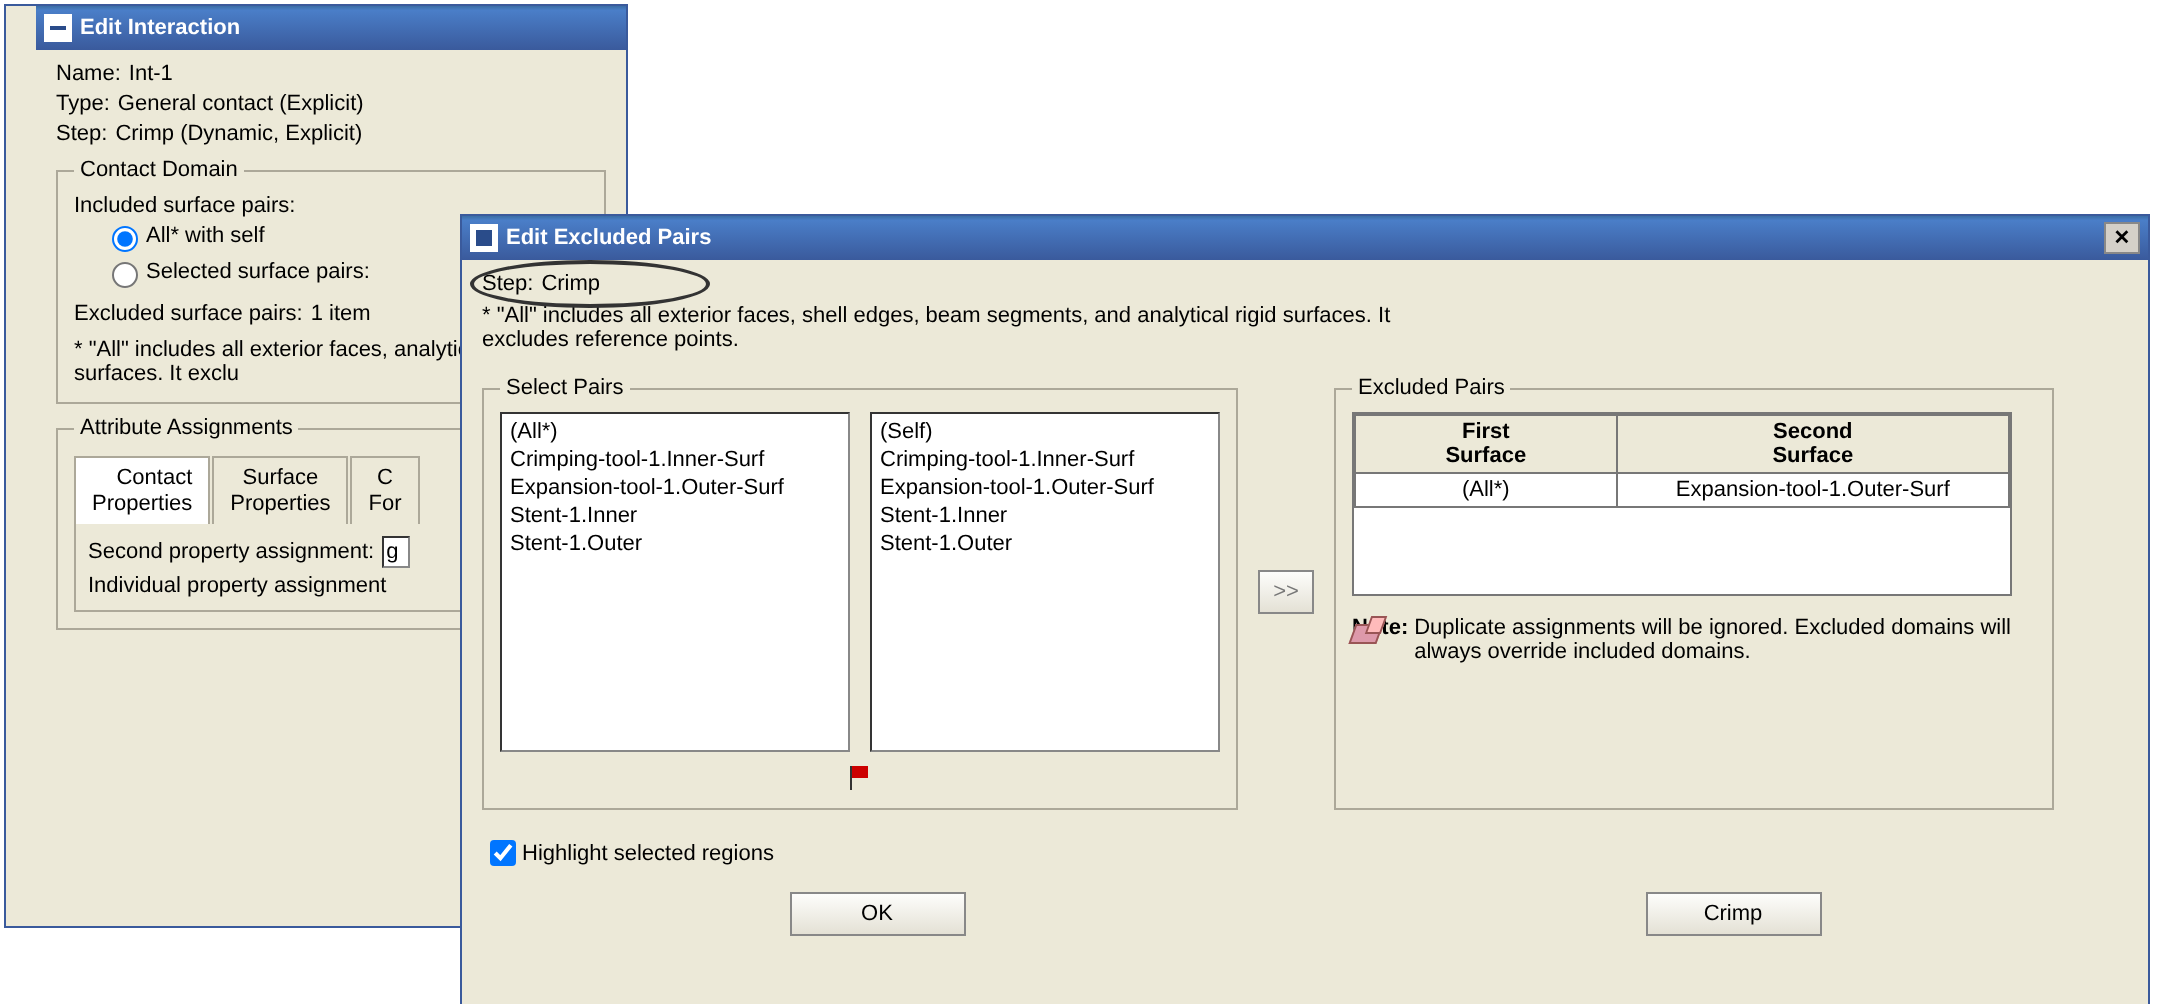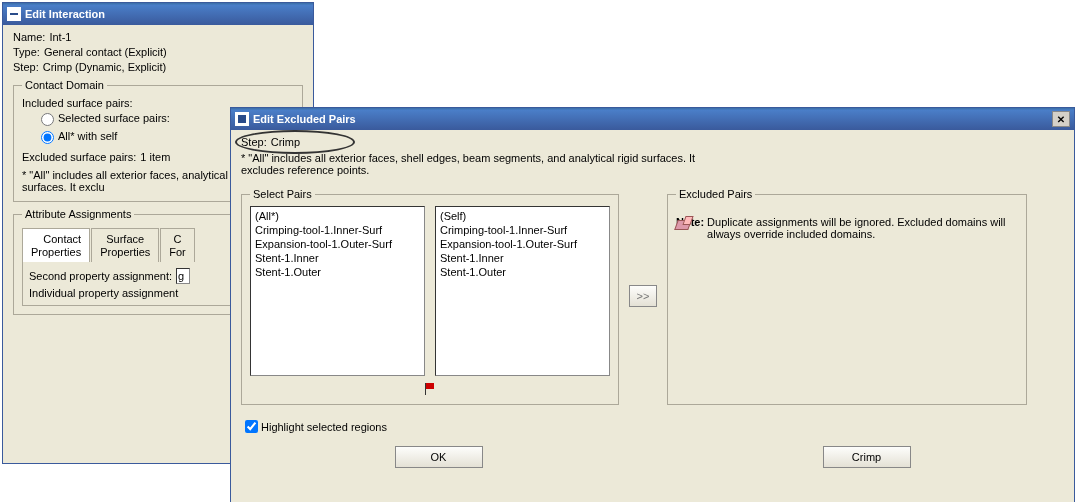--- a/index.html
+++ b/index.html
@@ -18,21 +18,21 @@
 legend { font-weight: normal; padding: 0 3px; }
 
 .radio-row { display: flex; align-items: center; margin-left: 14px; height: 18px; }
 .radio-row input { margin-right: 4px; }
 
 .tabs { display: flex; margin-top: 2px; }
 .tab { border: 1px solid #aca899; border-bottom: none; padding: 4px 8px; background: #ece9d8; margin-right: 1px; text-align: center; line-height: 1.15; }
 .tab.active { background: #fff; text-align: right; }
 
 #w2 { left: 230px; top: 107px; width: 845px; height: 495px; z-index: 10; }
-#w1 { left: 2px; top: 2px; width: 312px; height: 462px; z-index: 1; }
+#w1 { left: 2px; top: 2px; width: 312px; height: 462px; z-index: 1; padding-left: 15px; }
 
 .cols { display: flex; gap: 10px; }
 .listbox { border: 1px inset #888; background: #fff; height: 170px; overflow: auto; padding: 2px; flex: 1; }
 .listbox div { padding: 1px 2px; }
 
 .transfer-btn { width: 28px; height: 22px; border: 1px solid #888; background: linear-gradient(#fdfdfb, #e4e1d5); display: flex; align-items: center; justify-content: center; color: #777; cursor: default; }
 
 table.excluded { border-collapse: collapse; width: 328px; background: #fff; }
 table.excluded th { border: 1px solid #777; padding: 2px 4px; background: #ece9d8; font-weight: bold; text-align: center; }
 table.excluded td { border: 1px solid #777; padding: 2px 4px; text-align: center; }
@@ -78,26 +78,26 @@
       </div>
     <div class="row">
         <span class="label">Step:</span> 
         <span>Crimp (Dynamic, Explicit)</span>
       </div>
 
     <fieldset>
       <legend>Contact Domain</legend>
       <div>Included surface pairs:</div>
       <div class="radio-row">
+          <input type="radio" checked="" style="">
+          <span>All* with self</span>
+        </div>
+      <div class="radio-row">
           <input type="radio" style="">
           <span>Selected surface pairs:</span>
-        </div>
-      <div class="radio-row">
-          <input type="radio" checked="" style="">
-          <span>All* with self</span>
         </div>
       <div class="row" style="margin-top:6px;">
           <span class="label">Excluded surface pairs:</span> 
           <span>1 item</span>
         </div>
       <div style="margin-top:6px;">* "All" includes all exterior faces, analytical rigid surfaces. It exclu</div>
     </fieldset>
 
     <fieldset>
       <legend>Attribute Assignments</legend>
@@ -161,20 +161,34 @@
       </fieldset>
 
       <div style="display:flex; align-items:center; padding:0 10px;">
         <div class="transfer-btn">
             <span>&gt;&gt;</span>
           </div>
       </div>
 
       <fieldset style="width:360px;">
         <legend>Excluded Pairs</legend>
+        <div class="table-wrap">
+          <table class="excluded">
+            <tbody>
+                <tr>
+              <th style="width:40%;"><span>First</span><br><span>Surface</span></th>
+              <th><span>Second</span><br><span>Surface</span></th>
+            </tr>
+            <tr>
+              <td>(All*)</td>
+              <td>Expansion-tool-1.Outer-Surf</td>
+            </tr>
+          </tbody>
+            </table>
+        </div>
         <div style="margin-top:10px;">
           <span class="eraser-icon"></span>
         </div>
         <div class="note-block">
           <span class="note-lbl">Note:</span>
           <span>Duplicate assignments will be ignored. Excluded domains will always override included domains.</span>
         </div>
       </fieldset>
     </div>
 

